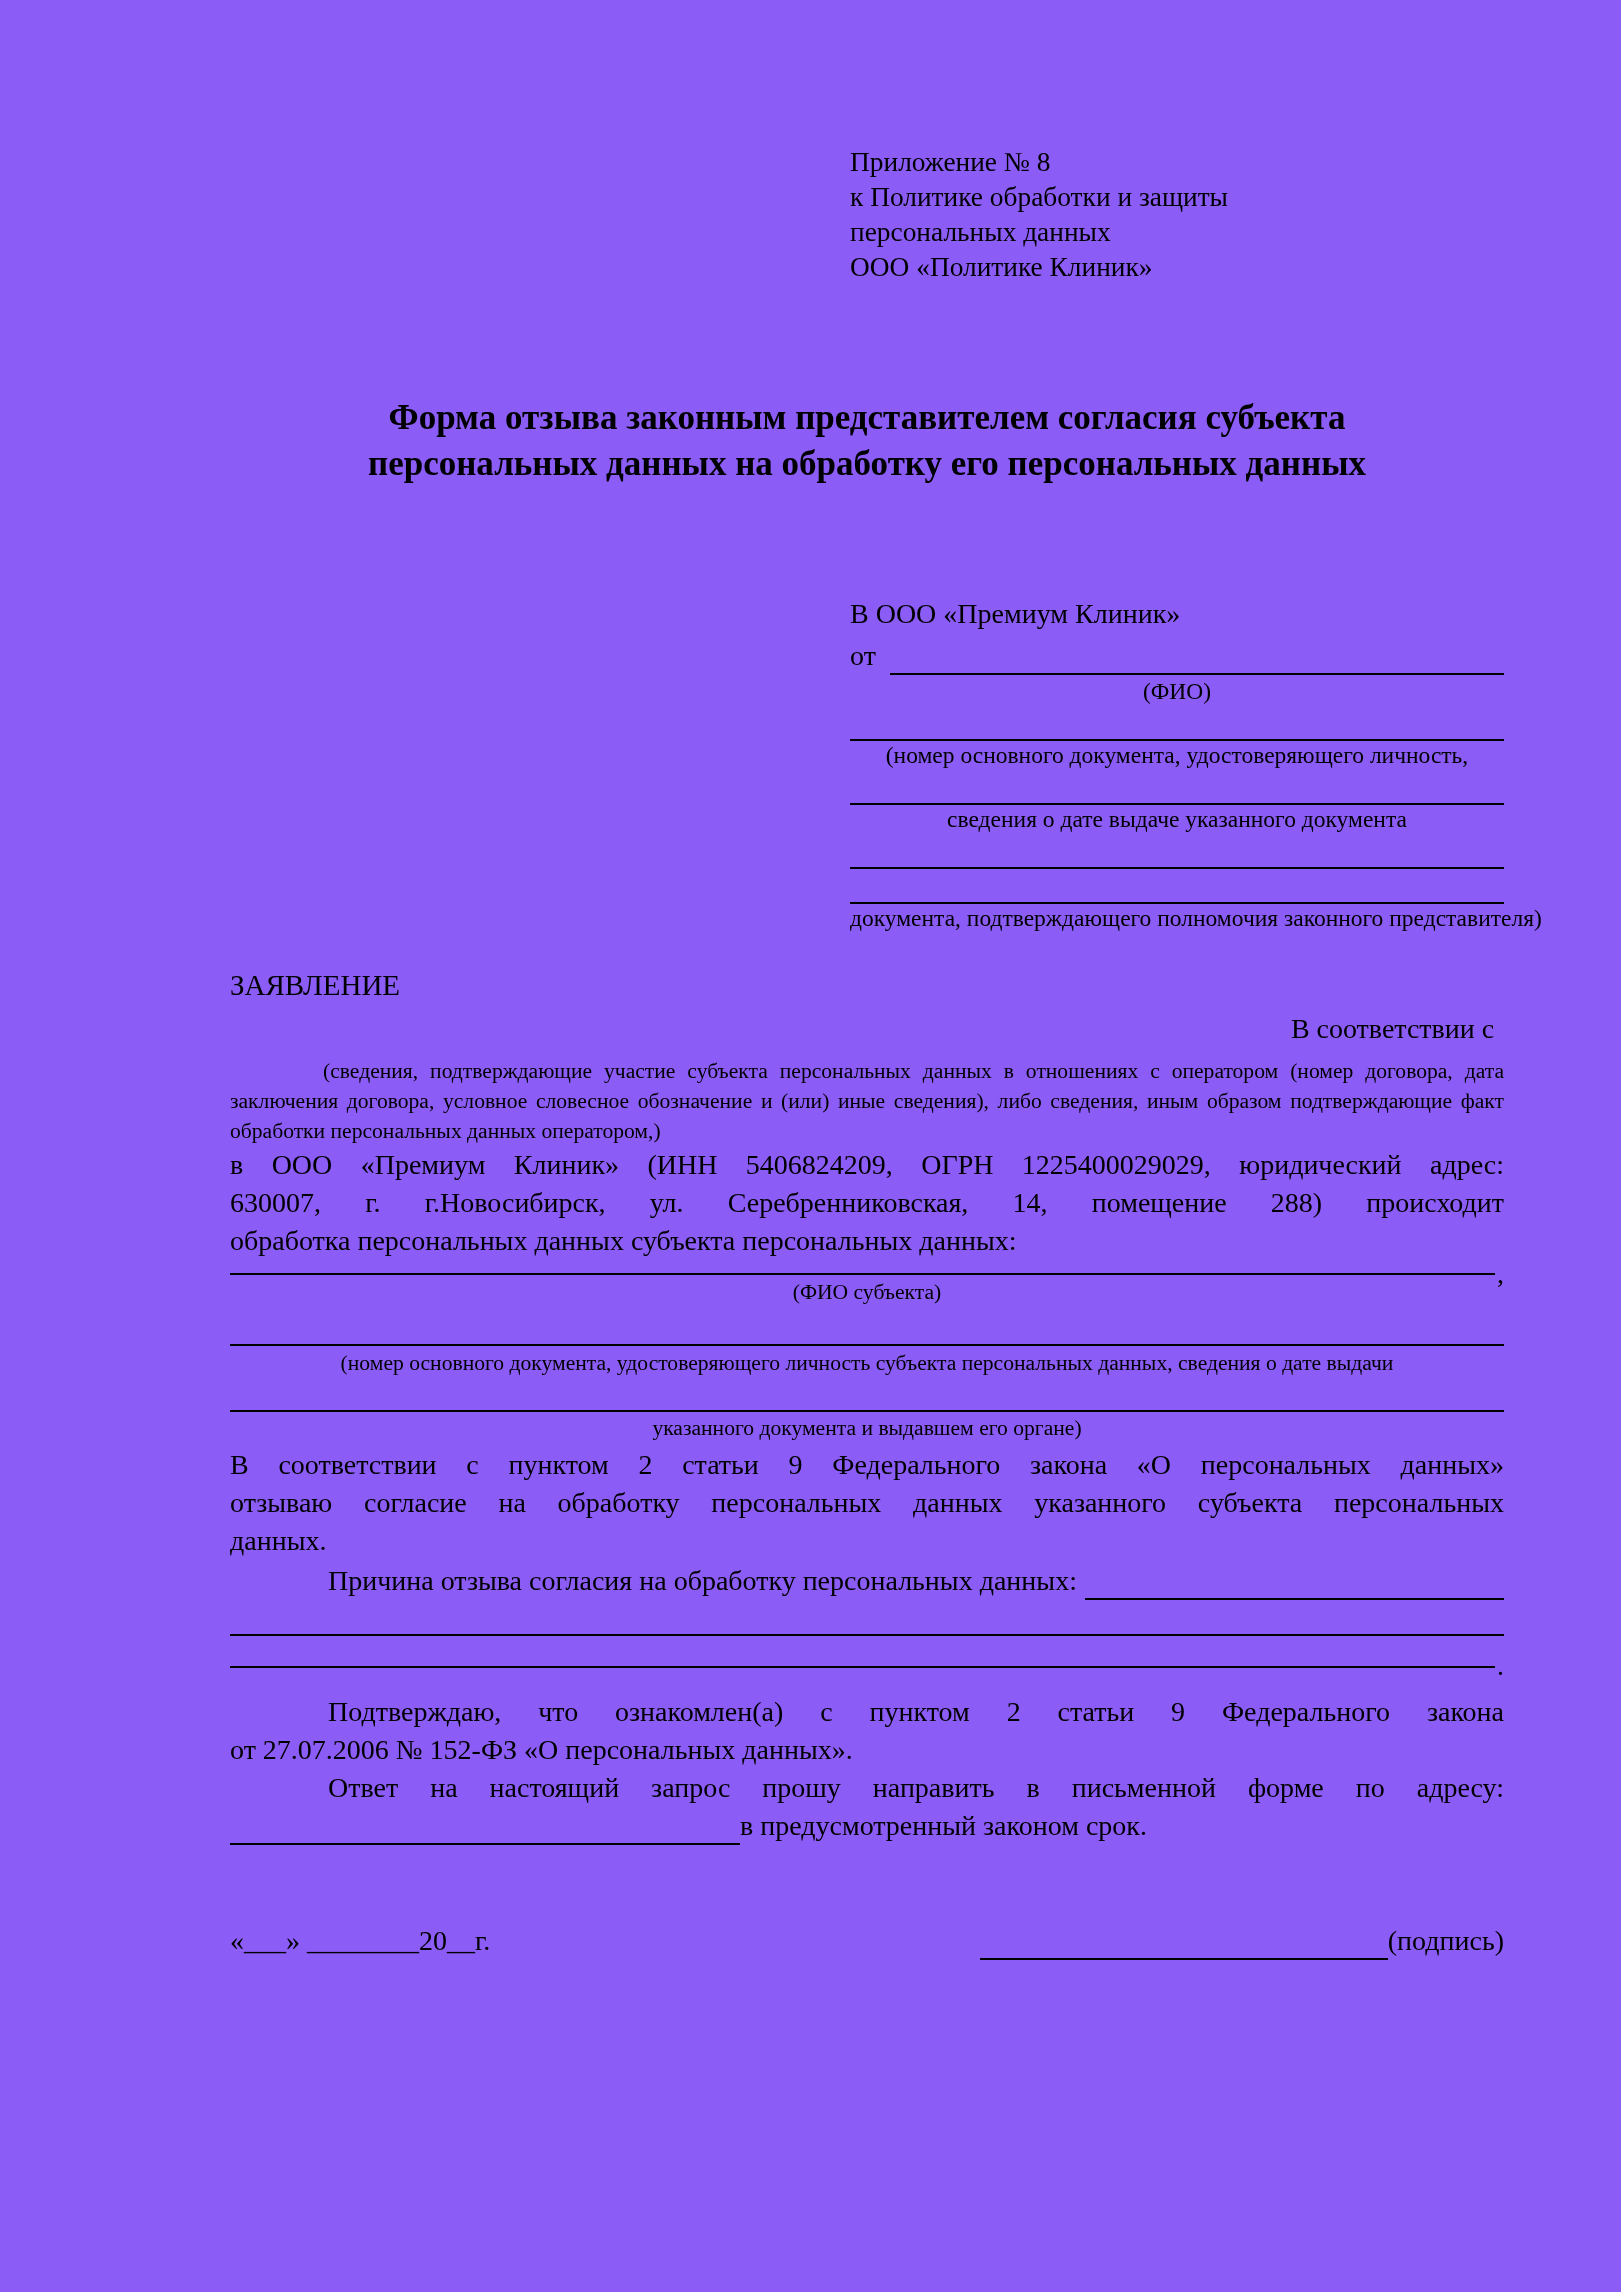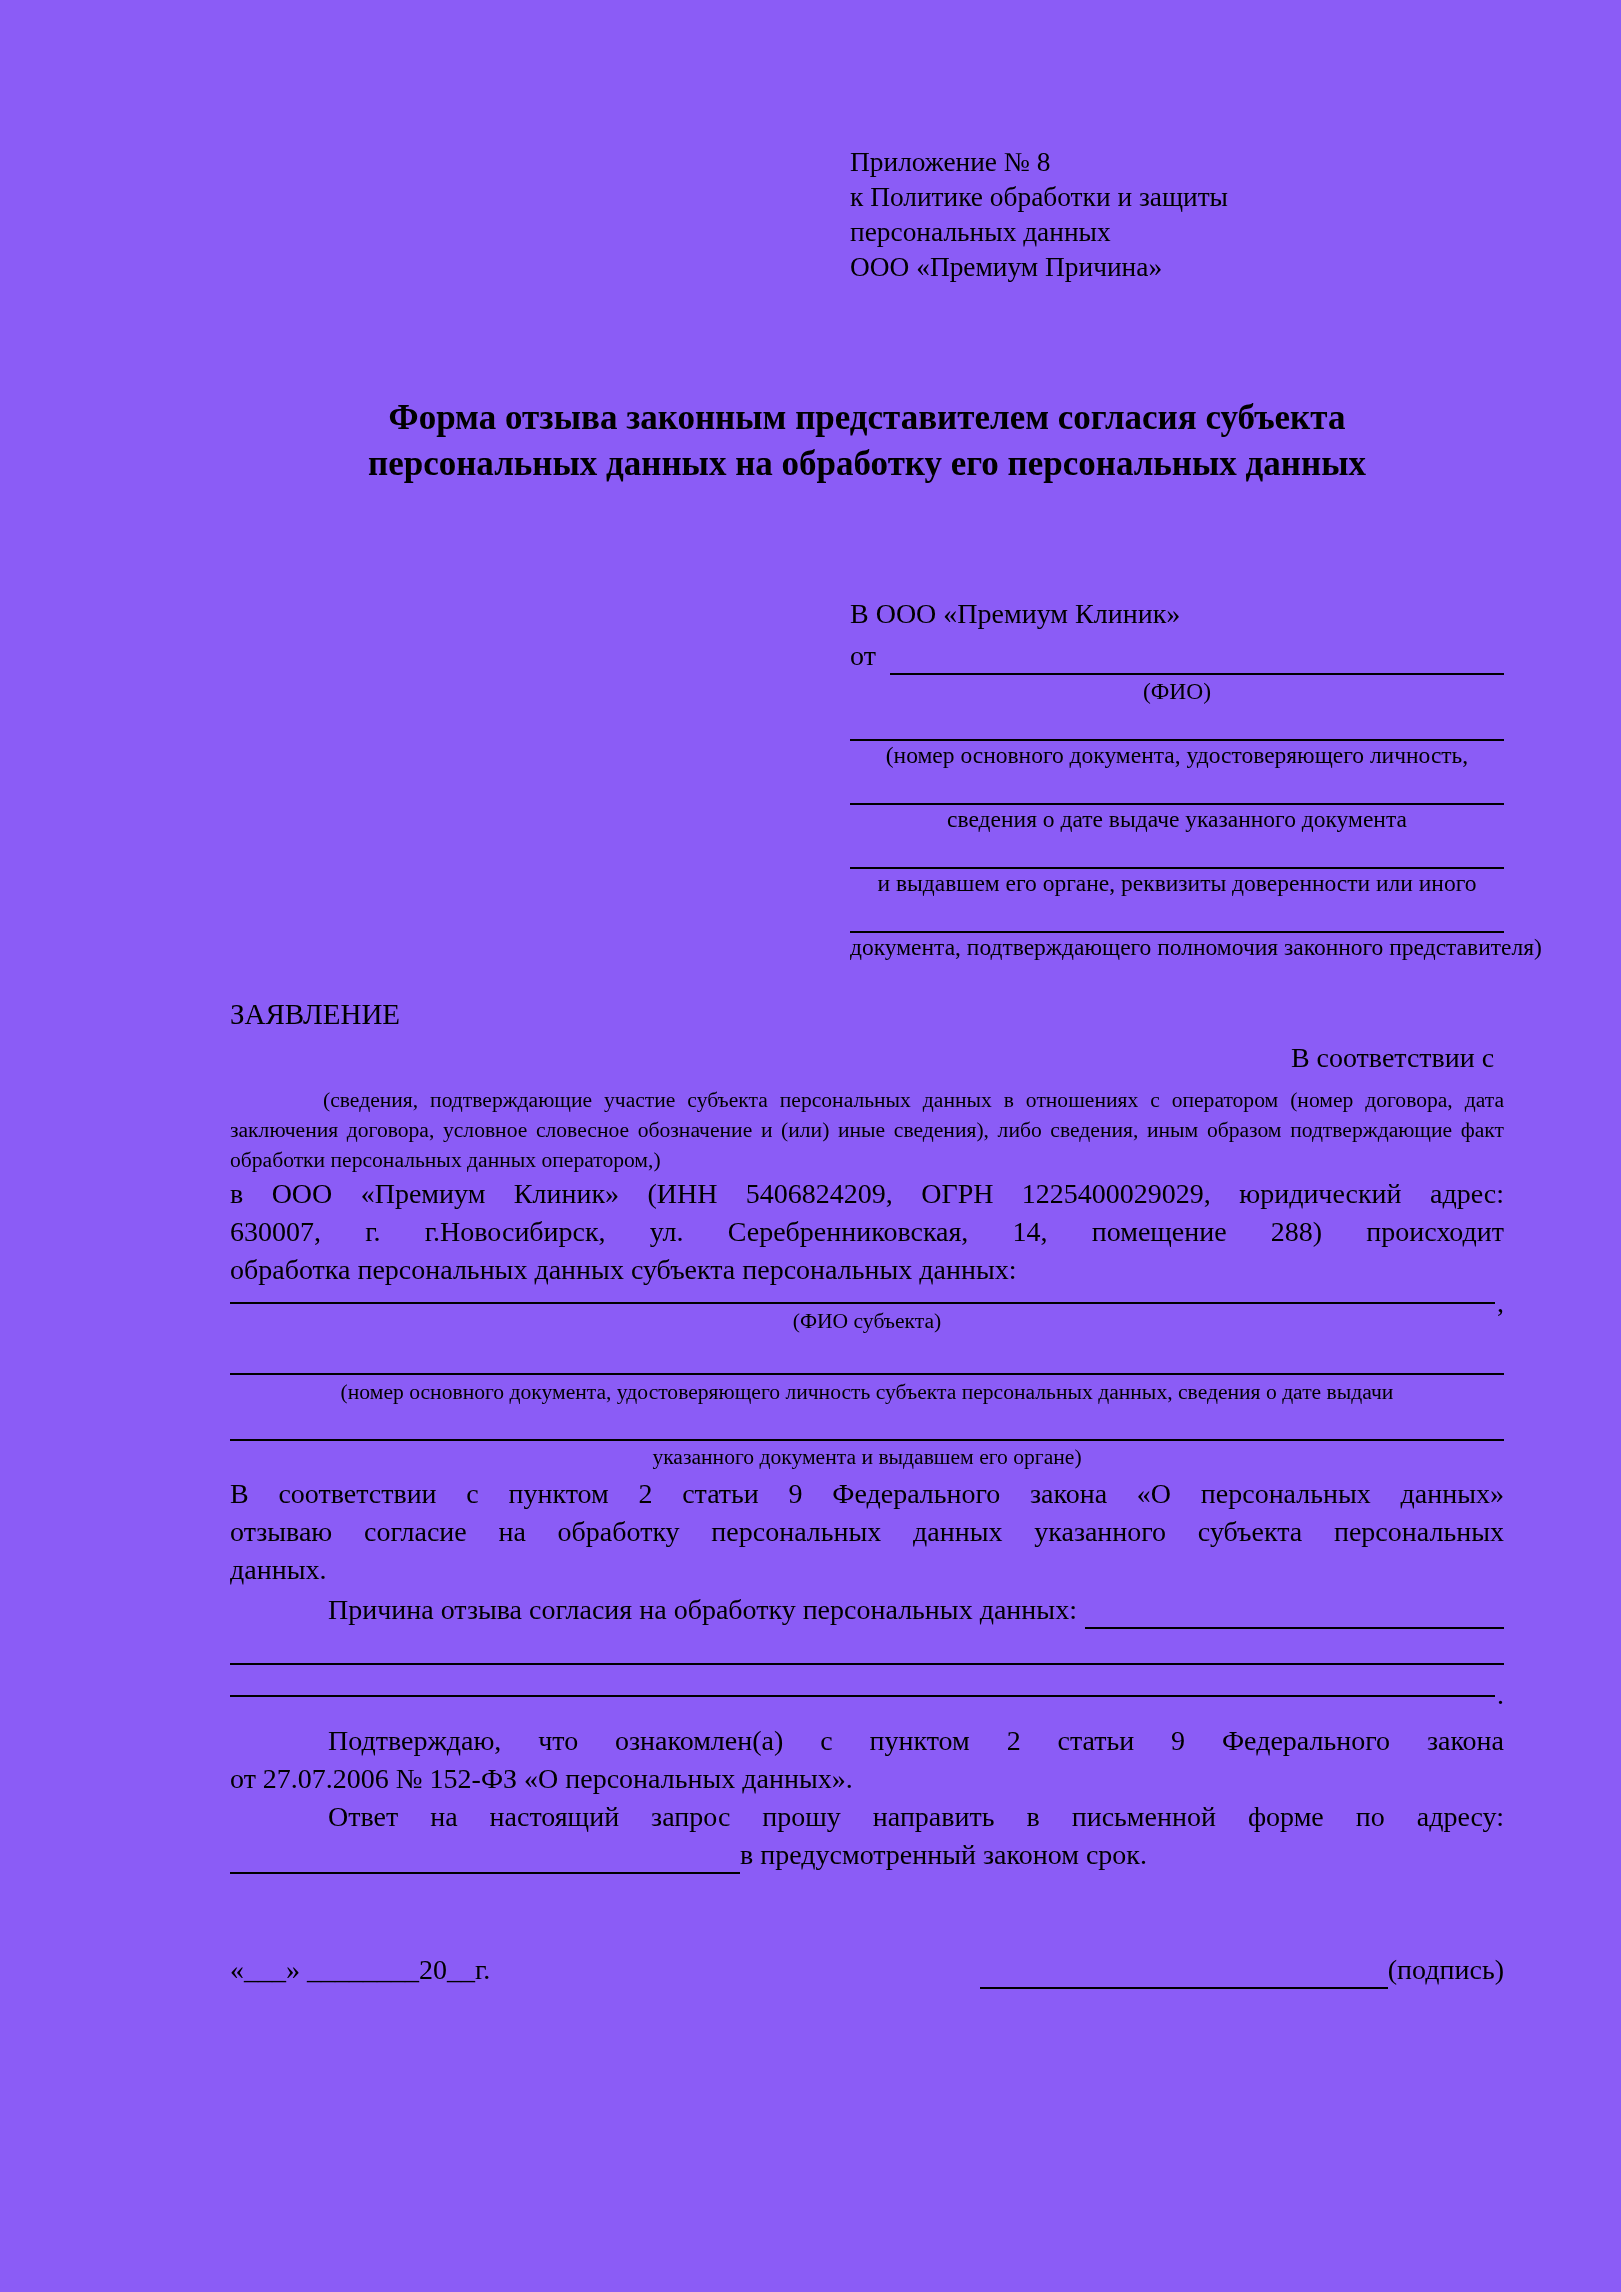--- a/index.html
+++ b/index.html
@@ -65,21 +65,21 @@
 </style>
 </head>
 <body>
 
 <div class="page">
 
   <div class="appendix">
     <div>Приложение № 8</div>
     <div>к Политике обработки и защиты</div>
     <div>персональных данных</div>
-    <div>ООО «Премиум Причина»</div>
+    <div>ООО «Политике Клиник»</div>
   </div>
 
   <div class="title">
     <div>Форма отзыва законным представителем согласия субъекта</div>
     <div>персональных данных на обработку его персональных данных</div>
   </div>
 
   <div class="addressee">
     <div class="addr-to">В ООО «Премиум Клиник»</div>
     <div class="addr-from flex-row">
@@ -91,21 +91,20 @@
     <div>
       <div class="addr-line"></div>
       <div class="addr-cap">(номер основного документа, удостоверяющего личность,</div>
     </div>
     <div>
       <div class="addr-line"></div>
       <div class="addr-cap">сведения о дате выдаче указанного документа</div>
     </div>
     <div>
       <div class="addr-line"></div>
-      <div class="addr-cap">и выдавшем его органе, реквизиты доверенности или иного</div>
     </div>
     <div>
       <div class="addr-line"></div>
       <div class="addr-cap">документа, подтверждающего полномочия законного представителя)</div>
     </div>
   </div>
 
   <div class="heading">ЗАЯВЛЕНИЕ</div>
 
   <div class="accordance flex-row">

